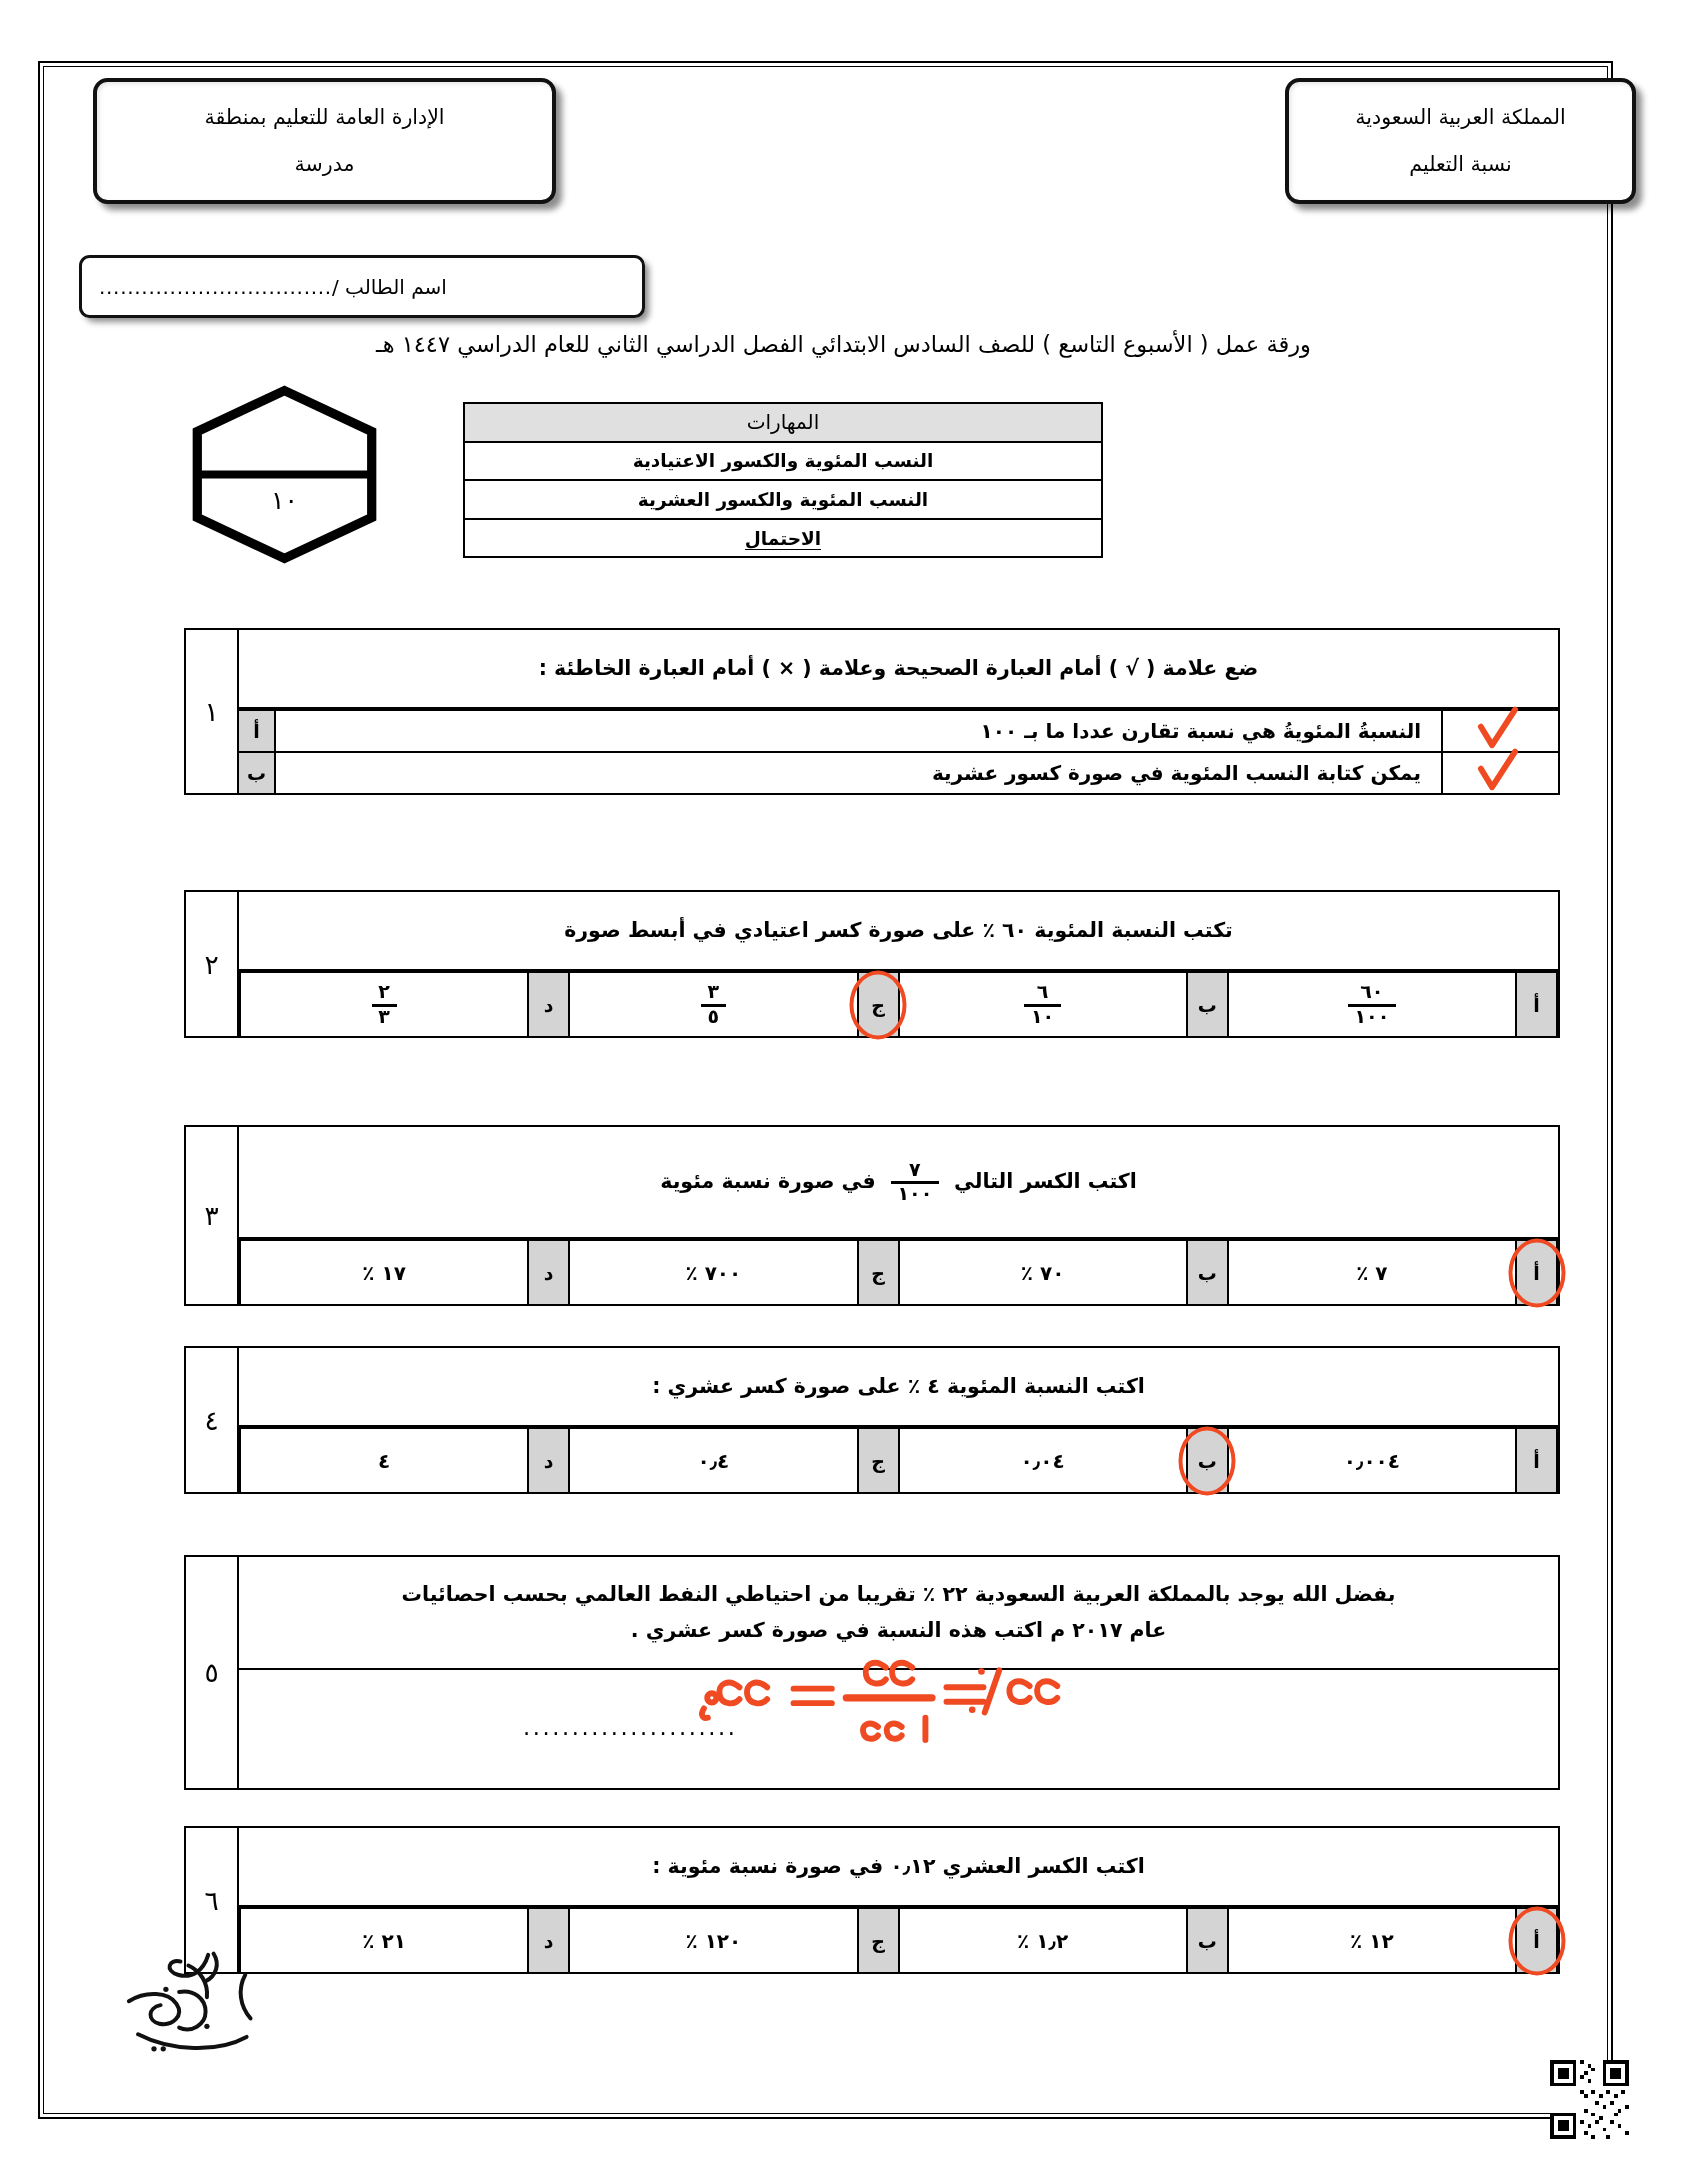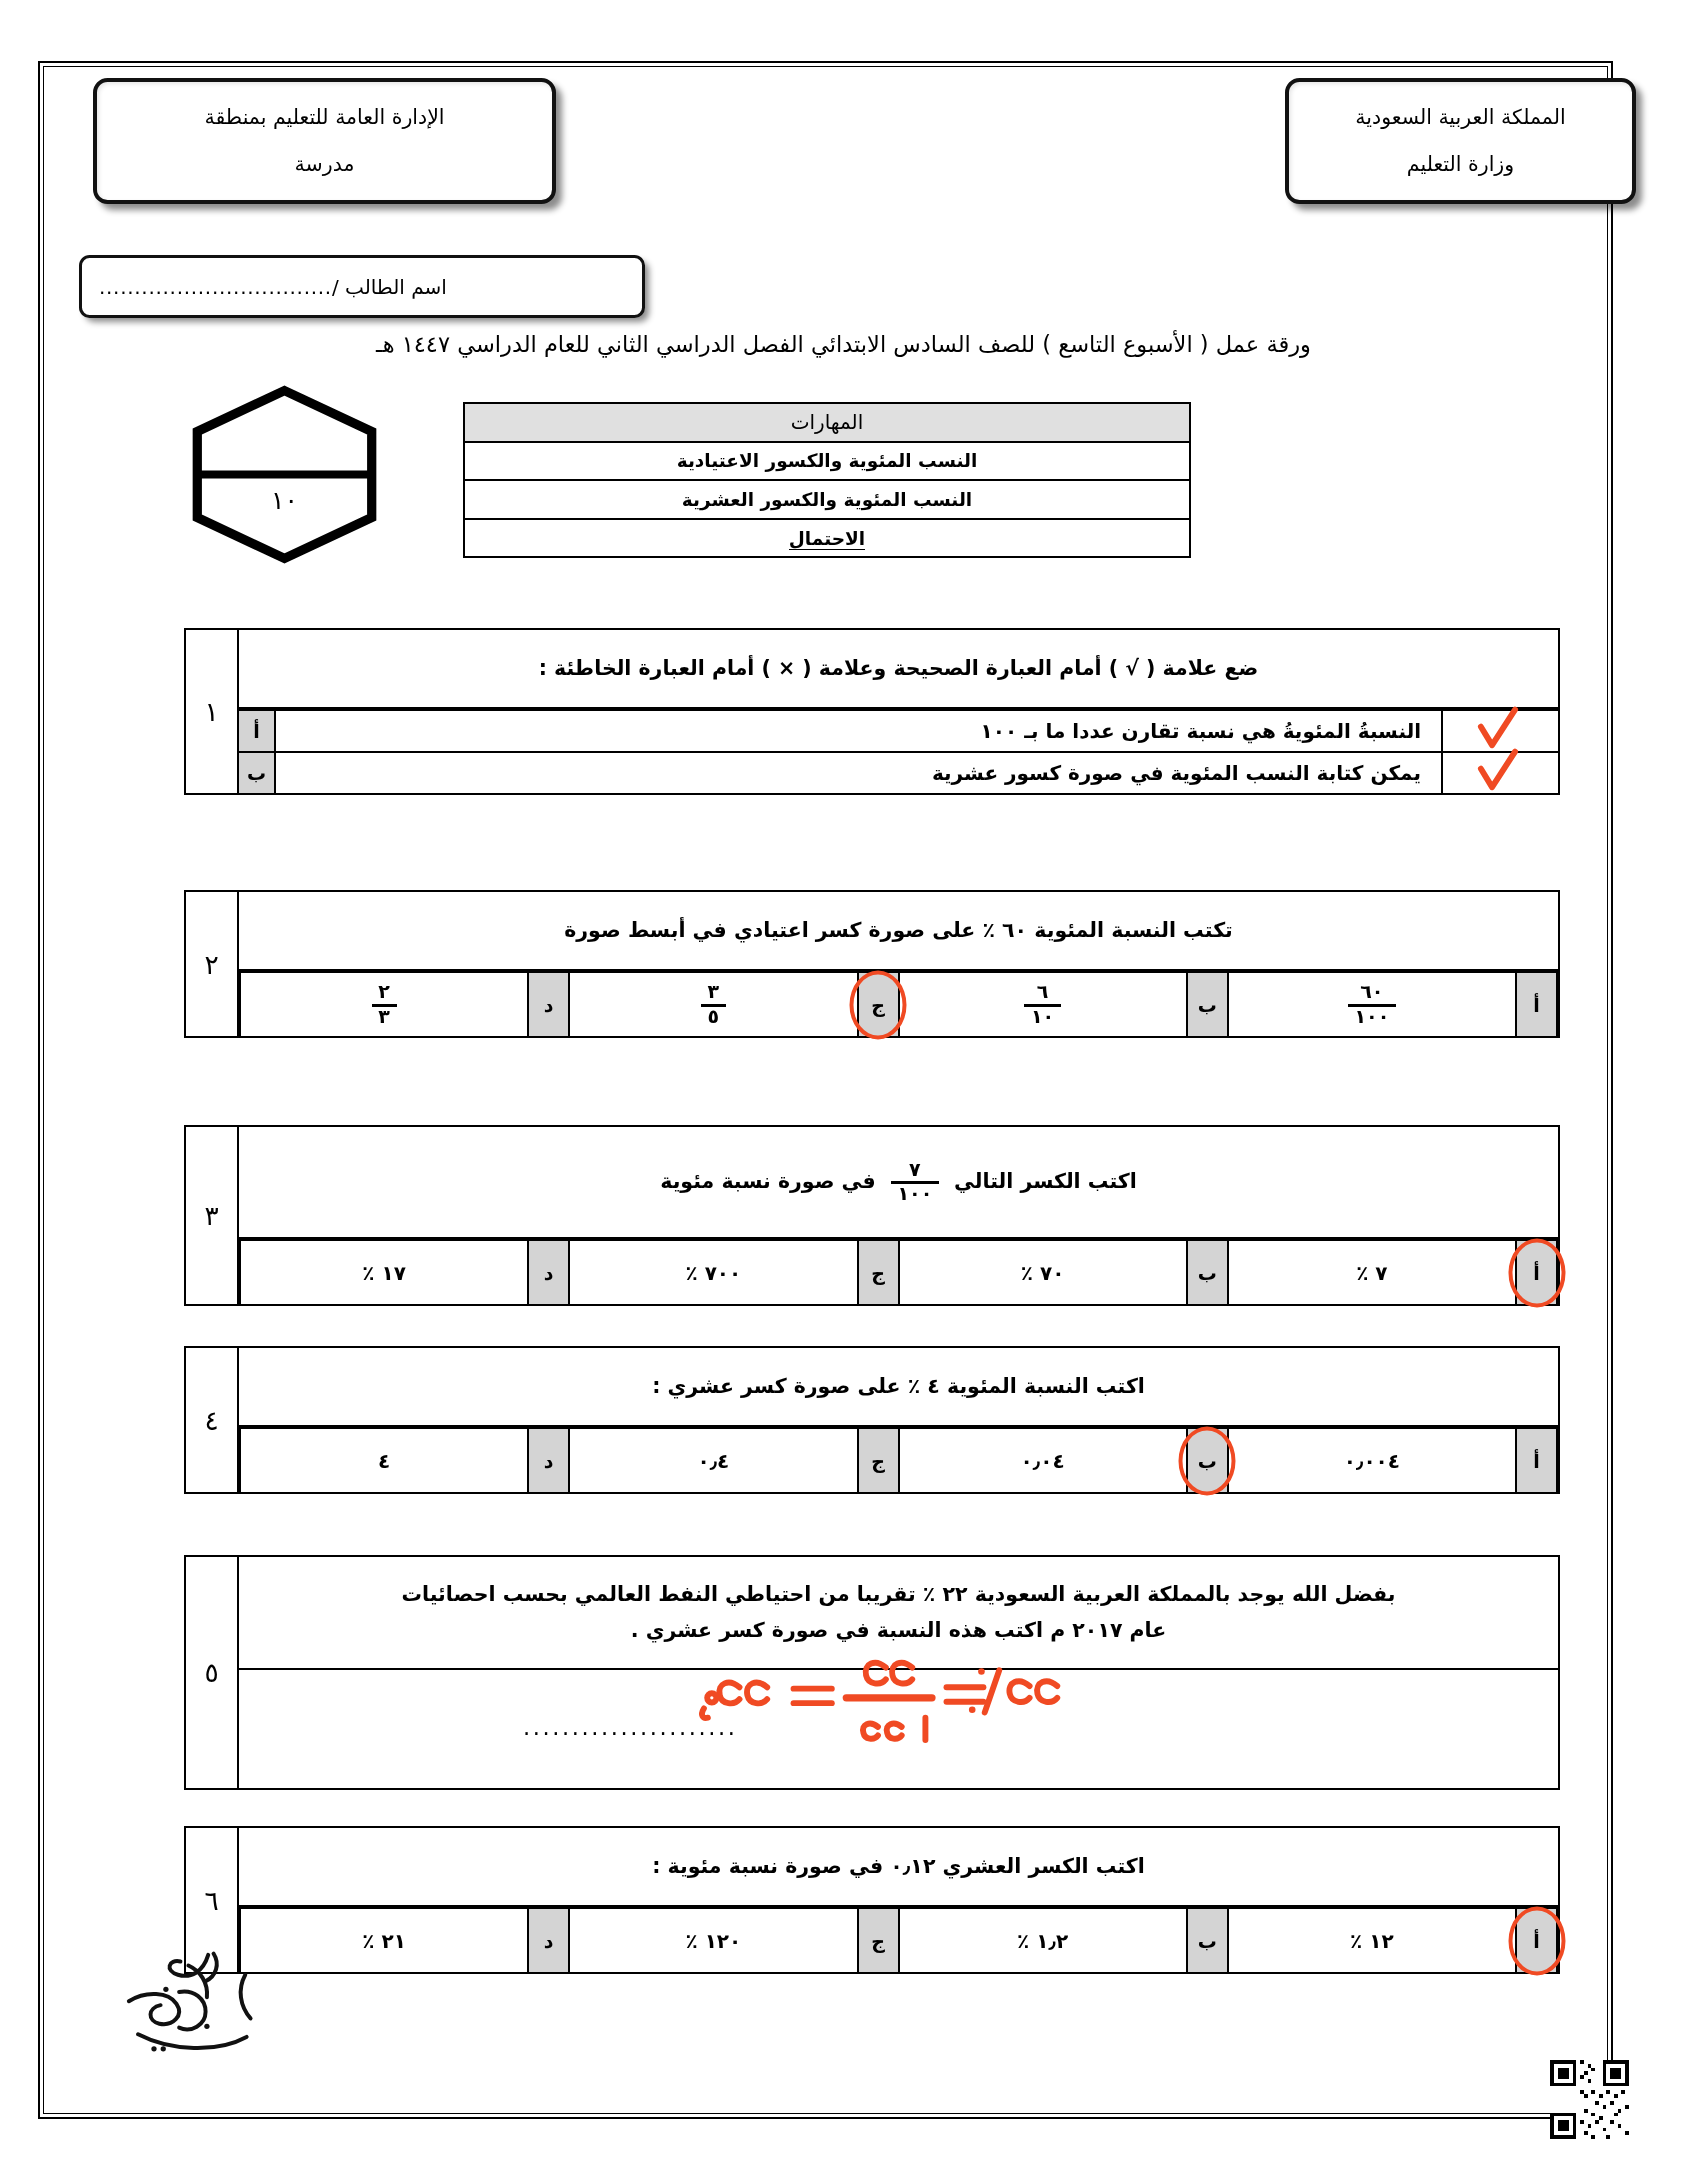--- a/index.html
+++ b/index.html
@@ -68,21 +68,21 @@
   #hexwrap{position:absolute; left:192px; top:385px; width:185px; height:179px;}
   #hexwrap svg{display:block;}
   #hexnum{
     position:absolute; left:0; top:101px; width:185px;
     text-align:center; font-size:25px; font-weight:400;
   }
 
   
   #skills{
     position:absolute; left:463px; top:402px;
-    width:728px;
+    width:640px;
     border-collapse:collapse;
     table-layout:fixed;
   }
   #skills td{
     border:2px solid #000;
     text-align:center;
     font-size:18.5px;
     font-weight:bold;
     height:34px;
     padding:1.3px 4px;
@@ -182,21 +182,21 @@
 </style>
 </head>
 <body>
 
 <div id="page-frame">
   <div id="page-frame-inner"></div>
 </div>
 
 <div class="hdr-box" id="hdr-right">
   <div class="hdr-line">المملكة العربية السعودية</div>
-  <div class="hdr-line">وزارة التعليم</div>
+  <div class="hdr-line">نسبة التعليم</div>
 </div>
 
 <div class="hdr-box" id="hdr-left">
   <div class="hdr-line">الإدارة العامة للتعليم بمنطقة</div>
   <div class="hdr-line">مدرسة</div>
 </div>
 
 <div id="name-box">
   <span class="nm">اسم الطالب /</span>
   <span class="dots">.................................</span>

